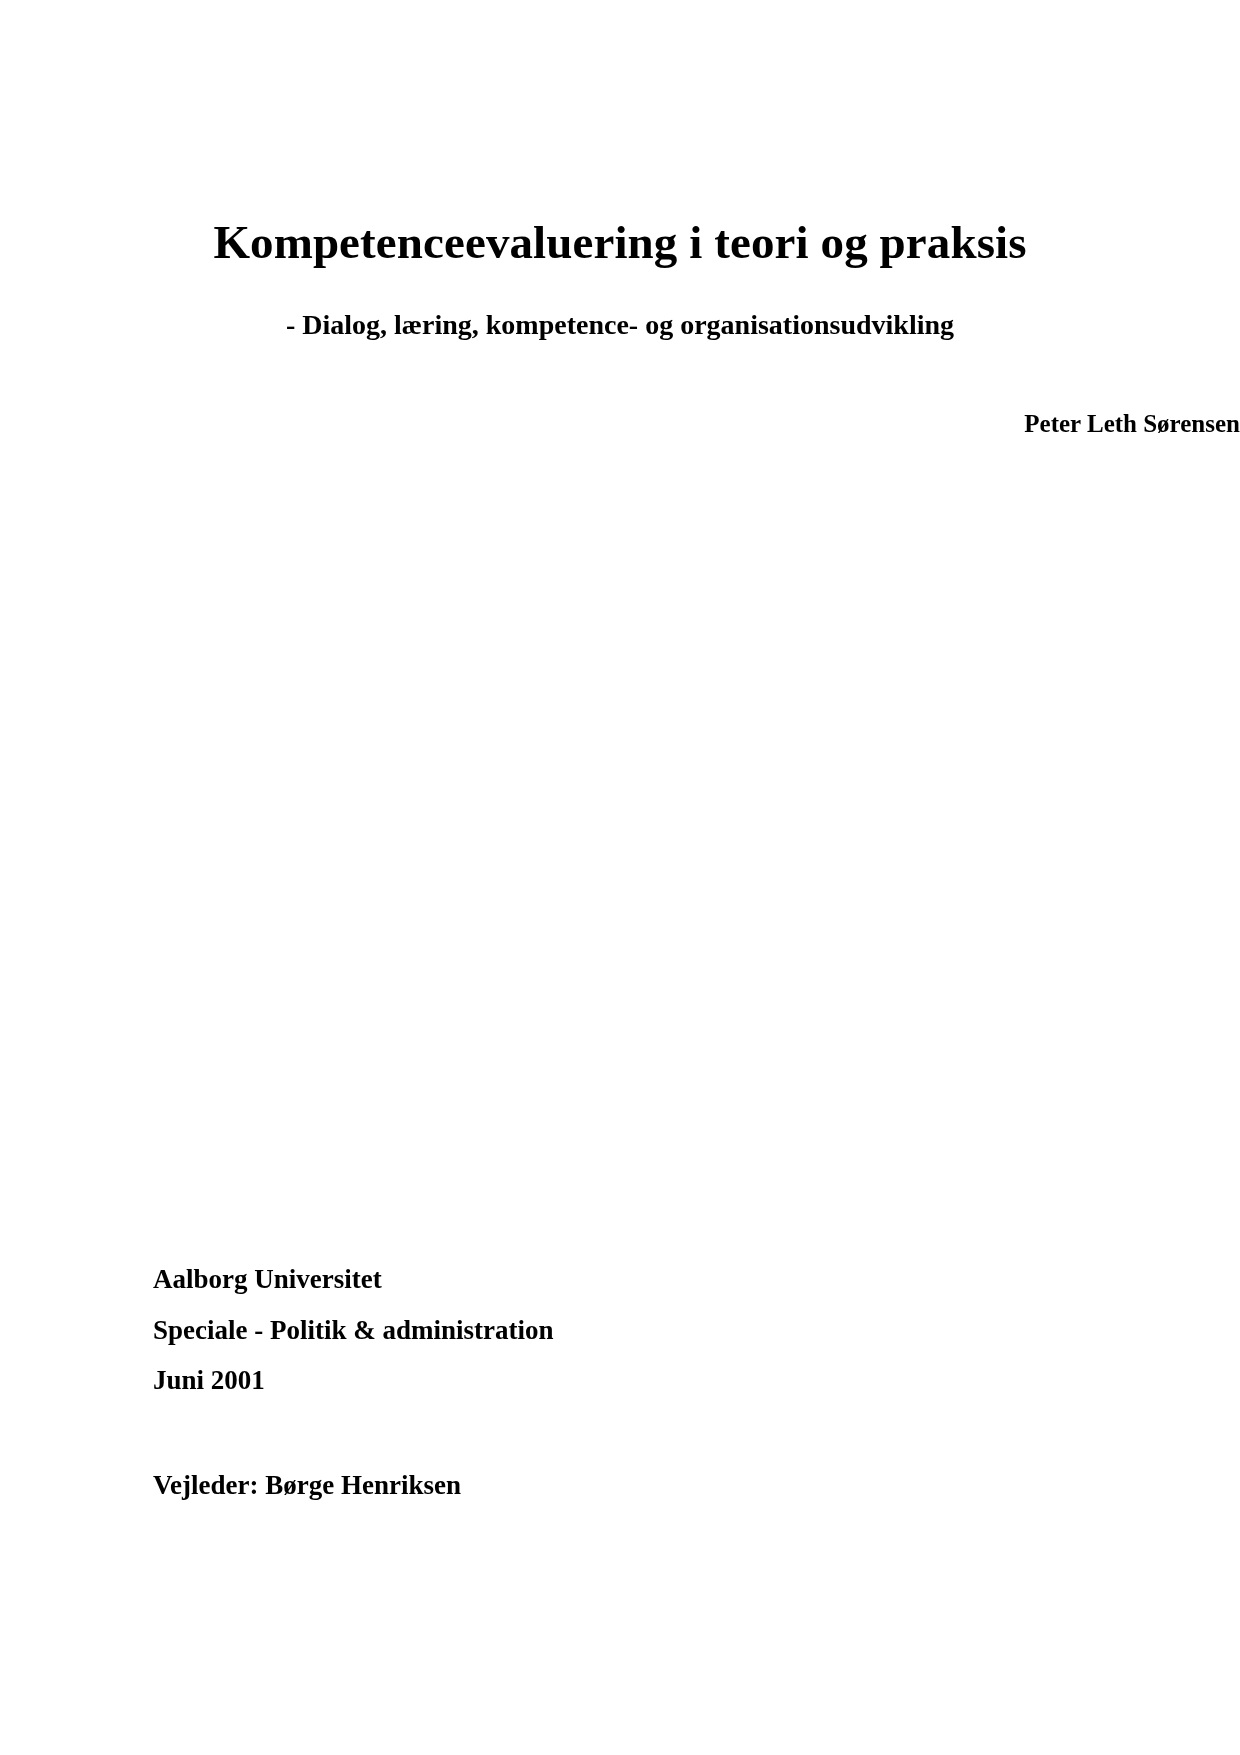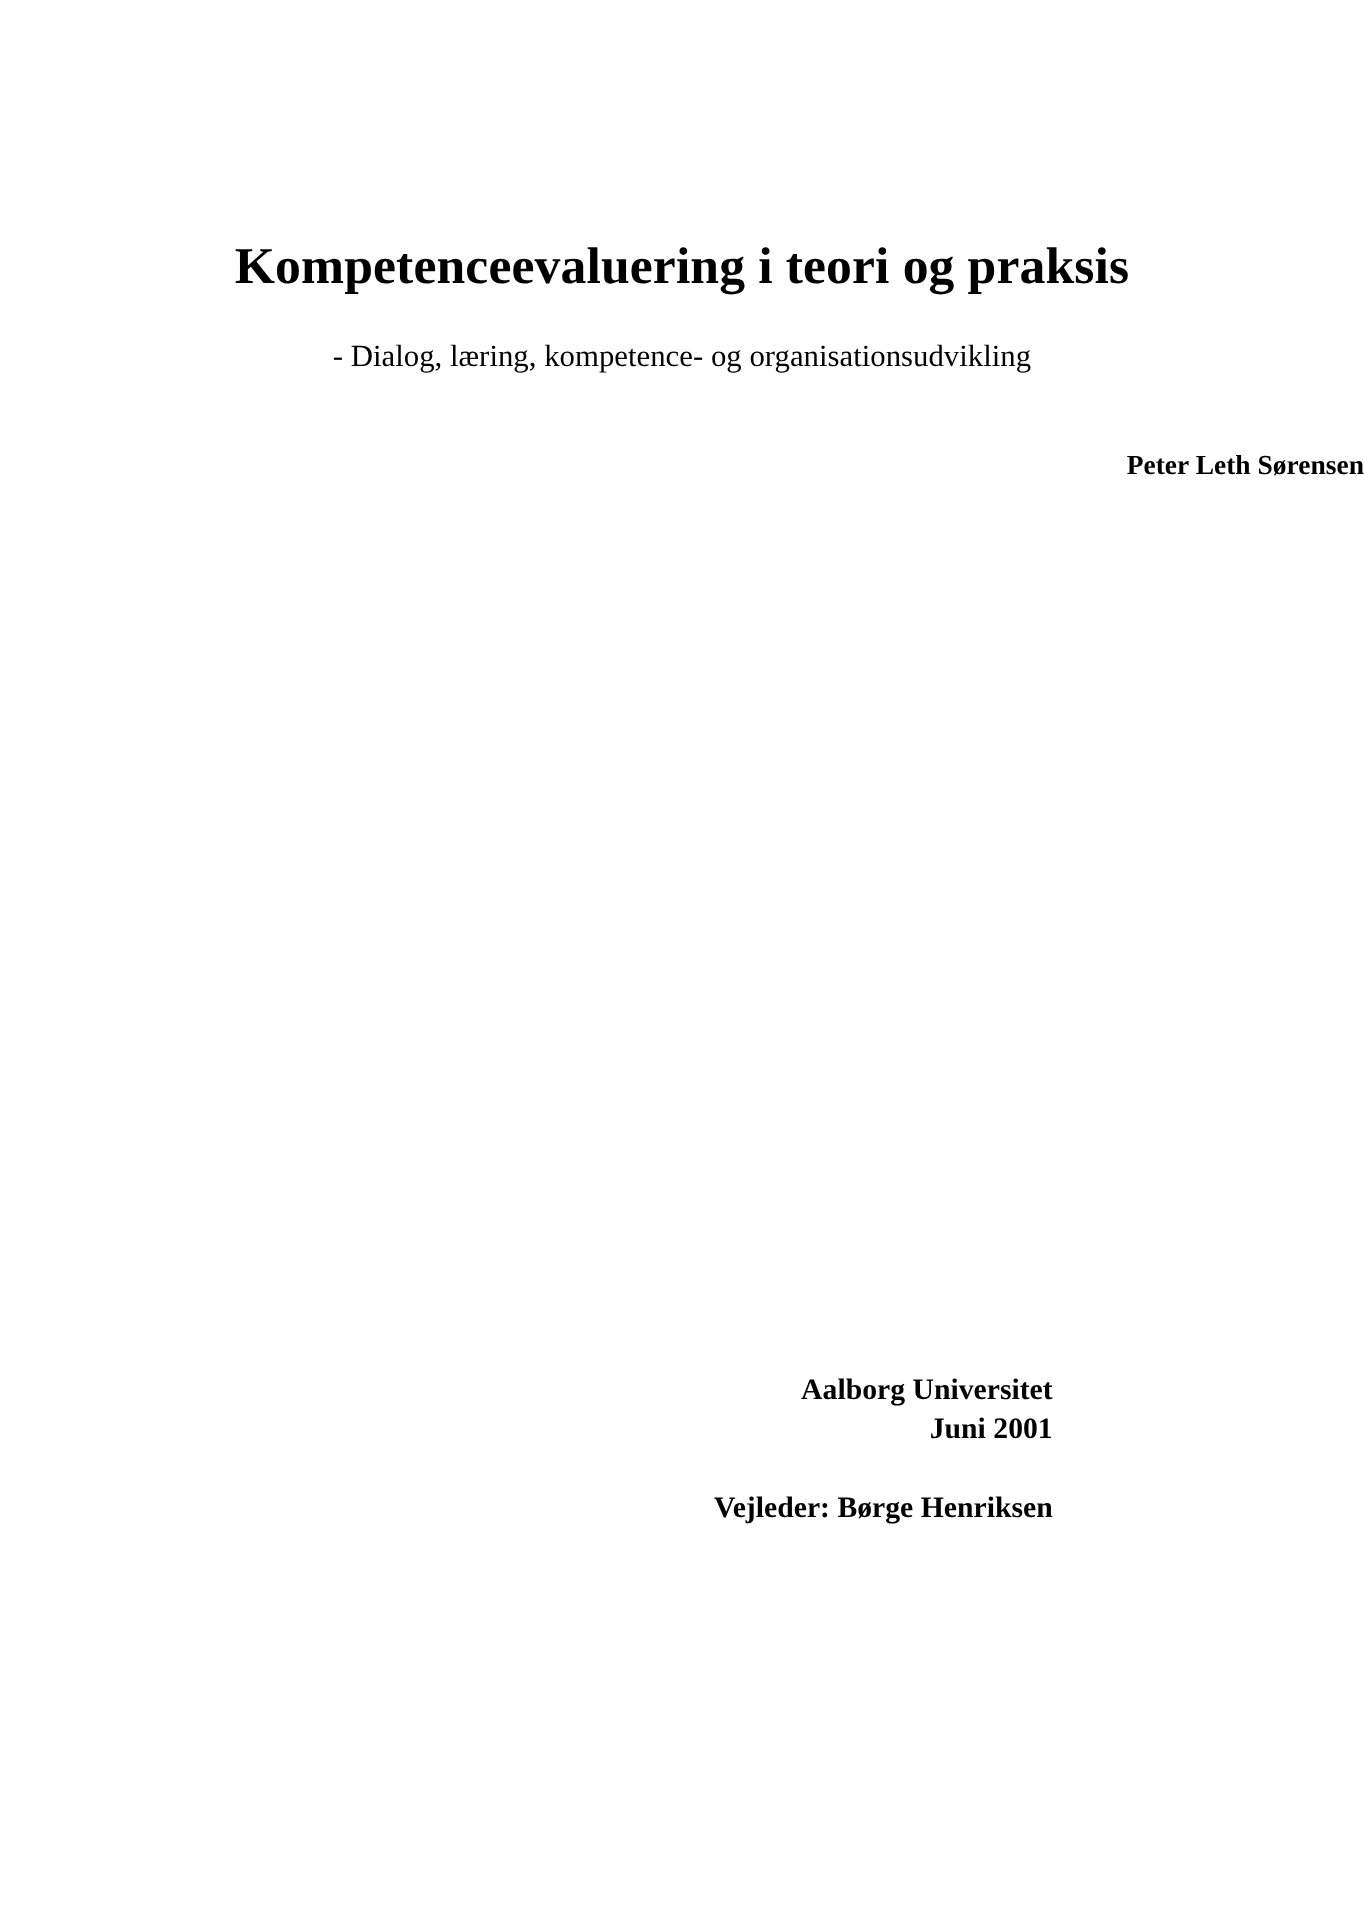--- a/index.html
+++ b/index.html
@@ -38,21 +38,21 @@
     font-weight: bold;
     line-height: 1.16;
     letter-spacing: 0.1px;
     white-space: nowrap;
   }
 
   .doc-subtitle {
     margin: 0;
     padding-top: 38px;
     font-size: 28px;
-    font-weight: normal;
+    font-weight: bold;
     line-height: 1.2;
     white-space: nowrap;
   }
 
   .doc-author {
     margin: 0;
     padding-top: 68px;
     font-size: 25px;
     font-weight: bold;
     line-height: 1.2;
@@ -66,26 +66,25 @@
     left: 137px;
     top: 1246px;
     width: 820px;
   }
 
   .colophon-group {
     margin: 0;
   }
 
   .colophon-line {
-    margin: 0;
+    margin: 16px;
     font-size: 27px;
     font-weight: bold;
     line-height: 1.28;
     white-space: nowrap;
-    text-align: right;
   }
 
   .colophon-gap {
     height: 38px;
   }
 </style>
 </head>
 <body>
 
 <div class="page">
@@ -95,20 +94,21 @@
 
     <h2 class="doc-subtitle">- Dialog, læring, kompetence- og organisationsudvikling</h2>
 
     <p class="doc-author">Peter Leth Sørensen</p>
   </div>
 
   <div class="colophon">
 
     <div class="colophon-group">
       <p class="colophon-line">Aalborg Universitet</p>
+      <p class="colophon-line">Speciale - Politik &amp; administration</p>
       <p class="colophon-line">Juni 2001</p>
     </div>
 
     <div class="colophon-gap"></div>
 
     <div class="colophon-group">
       <p class="colophon-line">Vejleder: Børge Henriksen</p>
     </div>
 
   </div>

